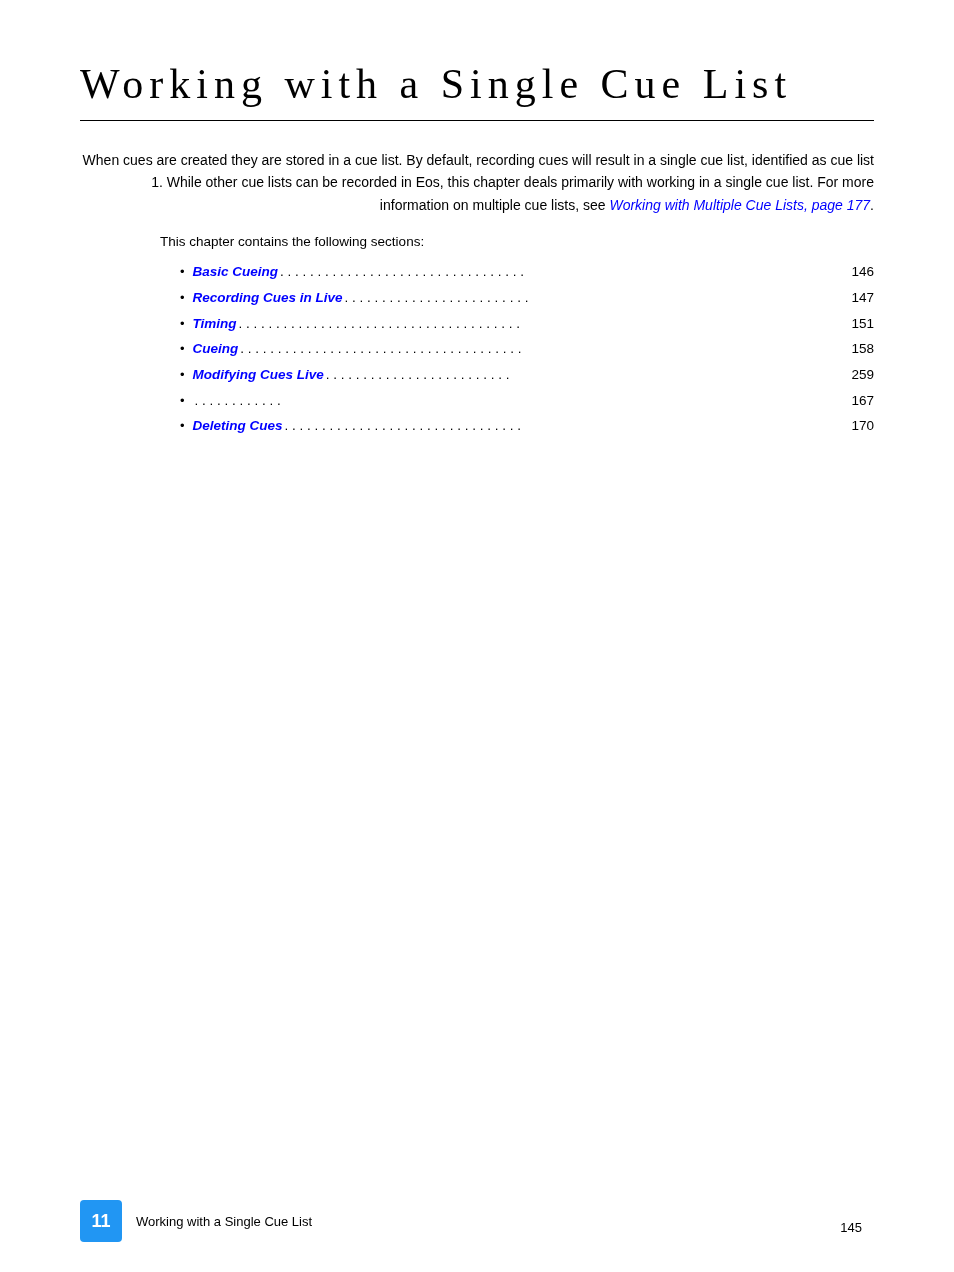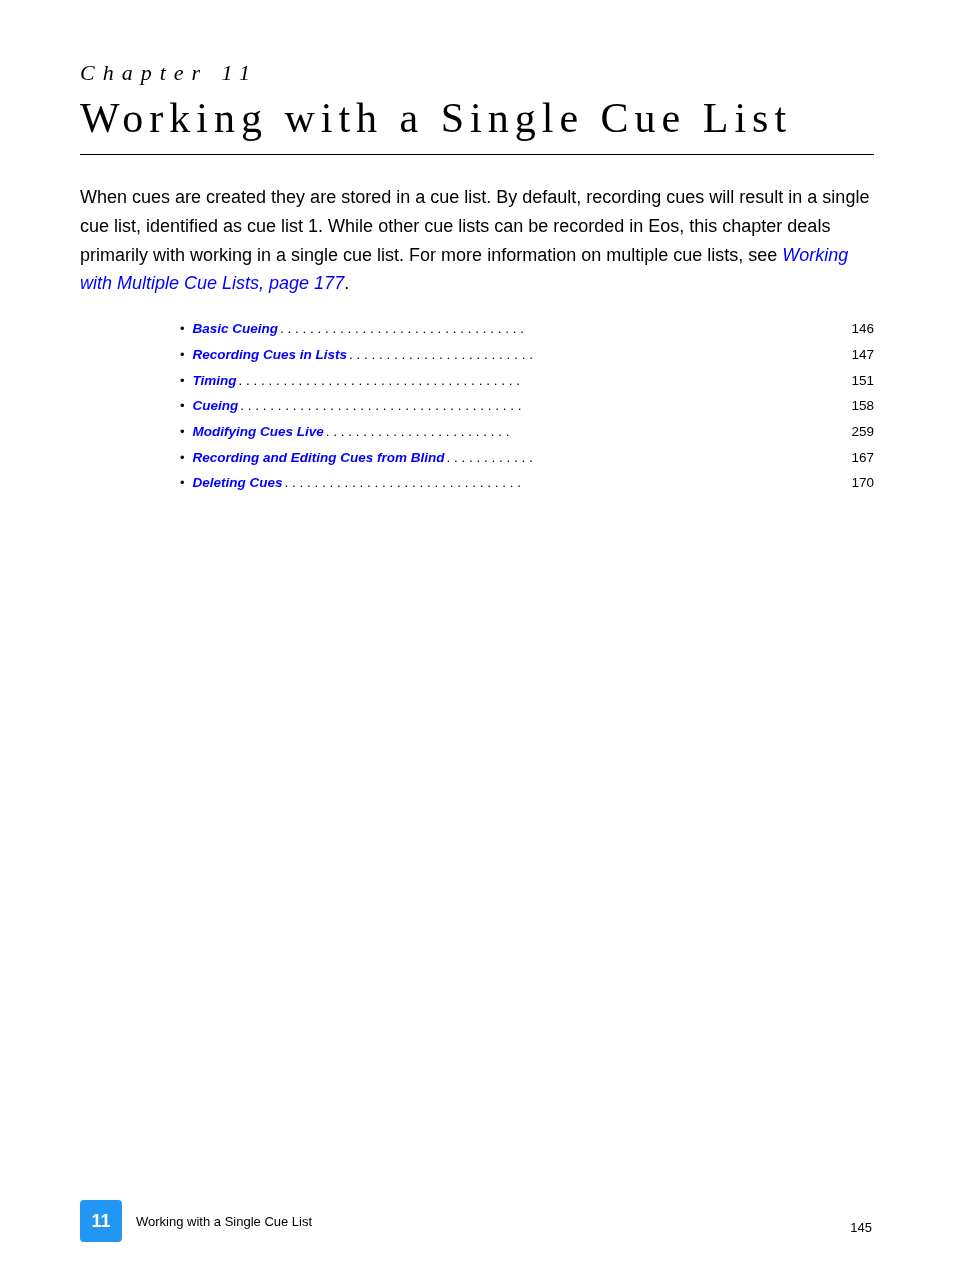--- a/index.html
+++ b/index.html
@@ -42,24 +42,25 @@
       margin-bottom: 12px;
     }
 
     .divider-line {
       border: none;
       border-top: 1px solid #000000;
       margin-bottom: 28px;
     }
 
     .intro-text {
-      font-size: 18px;
+      font-size: 14px;
       line-height: 1.6;
       color: #000000;
       margin-bottom: 18px;
+      text-align: right;
     }
 
     .intro-text a, .link-blue {
       color: #0000ff;
       text-decoration: none;
       font-style: italic;
     }
 
     .chapter-contains {
       font-size: 13.5px;
@@ -110,21 +111,21 @@
       font-style: normal;
       font-weight: normal;
       white-space: nowrap;
       text-align: right;
     }
 
     .footer {
       position: absolute;
       bottom: 30px;
       left: 0;
-      right: 2px;
+      right: 12px;
       display: flex;
       align-items: center;
       padding: 0 80px;
     }
 
     .footer-chapter-box {
       background-color: #2196F3;
       color: #ffffff;
       font-size: 18px;
       font-weight: bold;
@@ -148,40 +149,40 @@
       font-size: 13px;
       color: #000000;
       margin-top: 13px;
     }
   </style>
 </head>
 <body>
 
 <div class="page-container">
 
-  <div class="chapter-label">Chapter  11</div>
   <div class="chapter-title">Working with a Single Cue List</div>
   <hr class="divider-line">
 
   <p class="intro-text">
     <span>When cues are created they are stored in a cue list. By default, recording cues will result in a single cue list, identified as cue list 1. While other cue lists can be recorded in Eos, this chapter deals primarily with working in a single cue list. For more information on multiple cue lists, see</span>
     <a class="link-blue" href="#">Working with Multiple Cue Lists, page 177</a><span>.</span>
   </p>
 
+  <p class="chapter-contains">This chapter contains the following sections:</p>
 
   <ul class="toc-list">
   <li>
         <span class="bullet">•</span>
         <a class="toc-link" href="#">Basic Cueing</a>
         <span class="toc-dots"> . . . . . . . . . . . . . . . . . . . . . . . . . . . . . . . . .</span>
         <span class="toc-page">146</span>
       </li>
       <li>
         <span class="bullet">•</span>
-        <a class="toc-link" href="#">Recording Cues in Lists</a>
+        <a class="toc-link" href="#">Recording Cues in Live</a>
         <span class="toc-dots">. . . . . . . . . . . . . . . . . . . . . . . . .</span>
         <span class="toc-page">147</span>
       </li>
       <li>
         <span class="bullet">•</span>
         <a class="toc-link" href="#">Timing</a>
         <span class="toc-dots"> . . . . . . . . . . . . . . . . . . . . . . . . . . . . . . . . . . . . . .</span>
         <span class="toc-page">151</span>
       </li>
       <li>
@@ -191,21 +192,20 @@
         <span class="toc-page">158</span>
       </li>
       <li>
         <span class="bullet">•</span>
         <a class="toc-link" href="#">Modifying Cues Live</a>
         <span class="toc-dots"> . . . . . . . . . . . . . . . . . . . . . . . . .</span>
         <span class="toc-page">259</span>
       </li>
       <li>
         <span class="bullet">•</span>
-        <a class="toc-link" href="#">Recording and Editing Cues from Blind</a>
         <span class="toc-dots"> . . . . . . . . . . . .</span>
         <span class="toc-page">167</span>
       </li>
       <li>
         <span class="bullet">•</span>
         <a class="toc-link" href="#">Deleting Cues</a>
         <span class="toc-dots"> . . . . . . . . . . . . . . . . . . . . . . . . . . . . . . . .</span>
         <span class="toc-page">170</span>
       </li>
     </ul>

